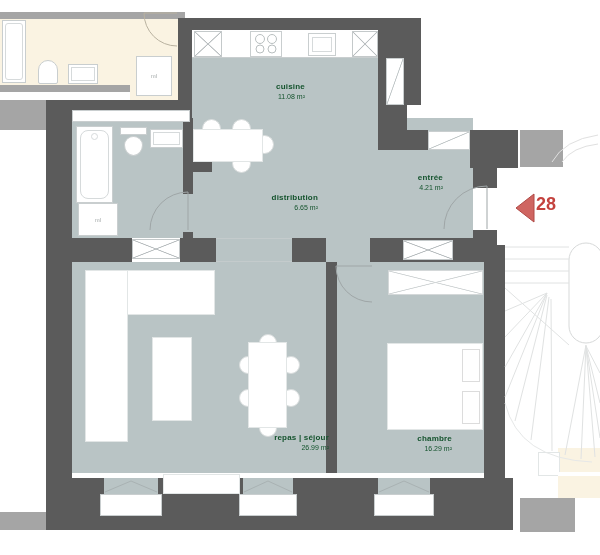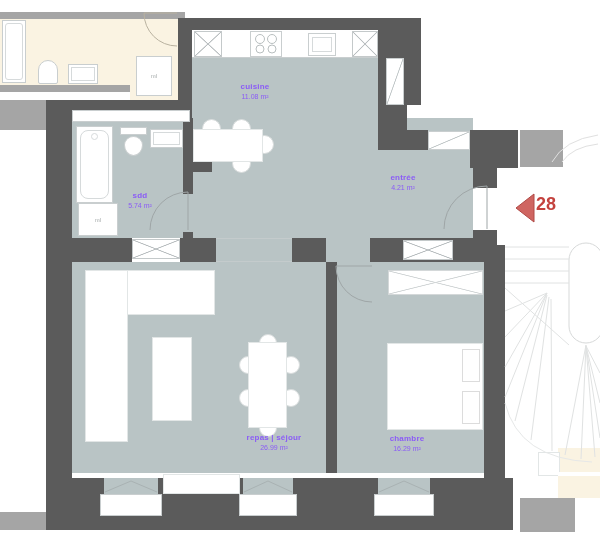--- a/index.html
+++ b/index.html
@@ -29,21 +29,21 @@
       linear-gradient(to top right, transparent calc(50% - .8px), #d2d6d7 calc(50% - .2px), #d2d6d7 calc(50% + .2px), transparent calc(50% + .8px)),
       linear-gradient(to bottom right, transparent calc(50% - .8px), #d2d6d7 calc(50% - .2px), #d2d6d7 calc(50% + .2px), transparent calc(50% + .8px)),
       #fff;
   }
   .diag {
     background:
       linear-gradient(to bottom right, transparent calc(50% - .8px), #c3c9ca calc(50% - .2px), #c3c9ca calc(50% + .2px), transparent calc(50% + .8px)),
       #fff;
     border:1px solid #c9cecf;
   }
-  .lbl { text-align:center; color:#8b5cf6; line-height:1.3; pointer-events:none; }
+  .lbl { text-align:right; color:#14532d; line-height:1.3; pointer-events:none; }
   .lbl .rname { font-size:8px; font-weight:bold; letter-spacing:.2px; display:block; }
   .lbl .rarea { font-size:7px; display:block; }
   .mltxt { display:flex; align-items:center; justify-content:center;
            font-size:6px; color:#a8aeae; }
   .inner { position:absolute; border:1px solid #d6dadb; }
   .marker-num { font-size:18px; font-weight:bold; color:#c4423e; }
 </style>
 </head>
 <body>
 
@@ -209,23 +209,23 @@
 
   <svg class="abs" style="left:513px;top:192px" width="23" height="32">
     <polygon points="21,2 21,30 3,16" fill="#cf6561" stroke="#b04a46" stroke-width="1"></polygon>
   </svg>
   <div class="abs marker-num" style="left:536px;top:194px">28</div>
 
   <div class="abs lbl" style="left:205px;top:82px;width:100px">
     <span class="rname">cuisine</span>
     <span class="rarea">11.08 m²</span>
   </div>
-  <div class="abs lbl" style="left:100px;top:191px;width:80px">
-    <span class="rname">sdd</span>
-    <span class="rarea">5.74 m²</span>
+  <div class="abs lbl" style="left:218px;top:193px;width:100px">
+    <span class="rname">distribution</span>
+    <span class="rarea">6.65 m²</span>
   </div>
   <div class="abs lbl" style="left:363px;top:173px;width:80px">
     <span class="rname">entrée</span>
     <span class="rarea">4.21 m²</span>
   </div>
   <div class="abs lbl" style="left:219px;top:433px;width:110px">
     <span class="rname">repas | séjour</span>
     <span class="rarea">26.99 m²</span>
   </div>
   <div class="abs lbl" style="left:362px;top:434px;width:90px">

